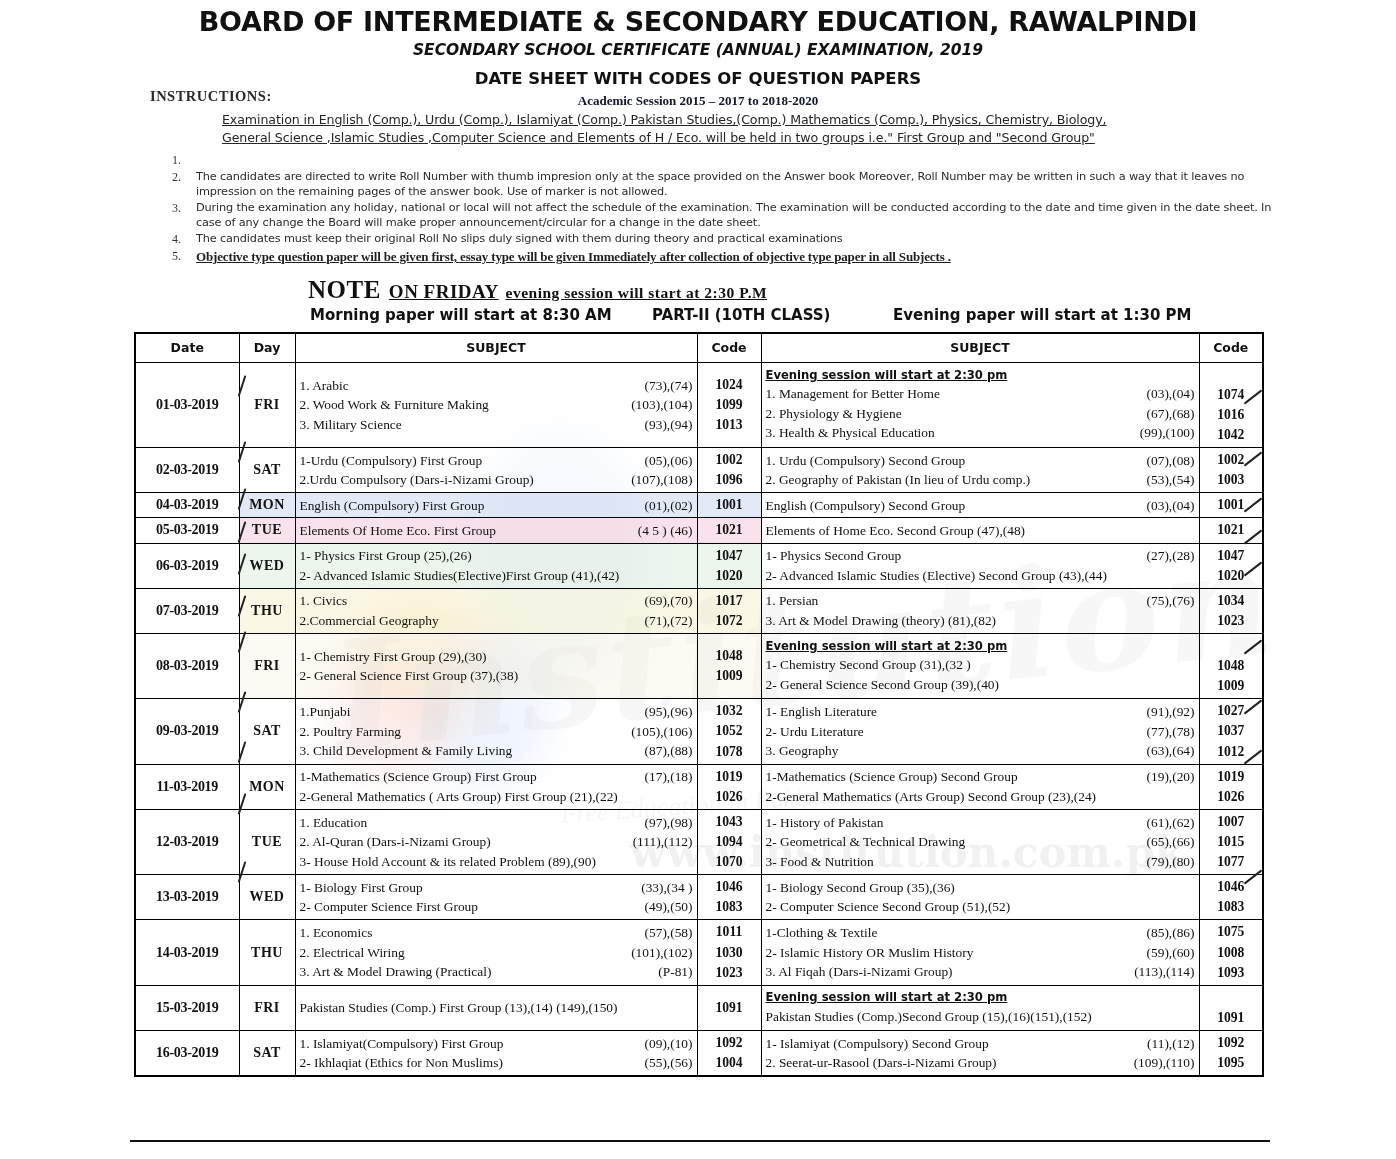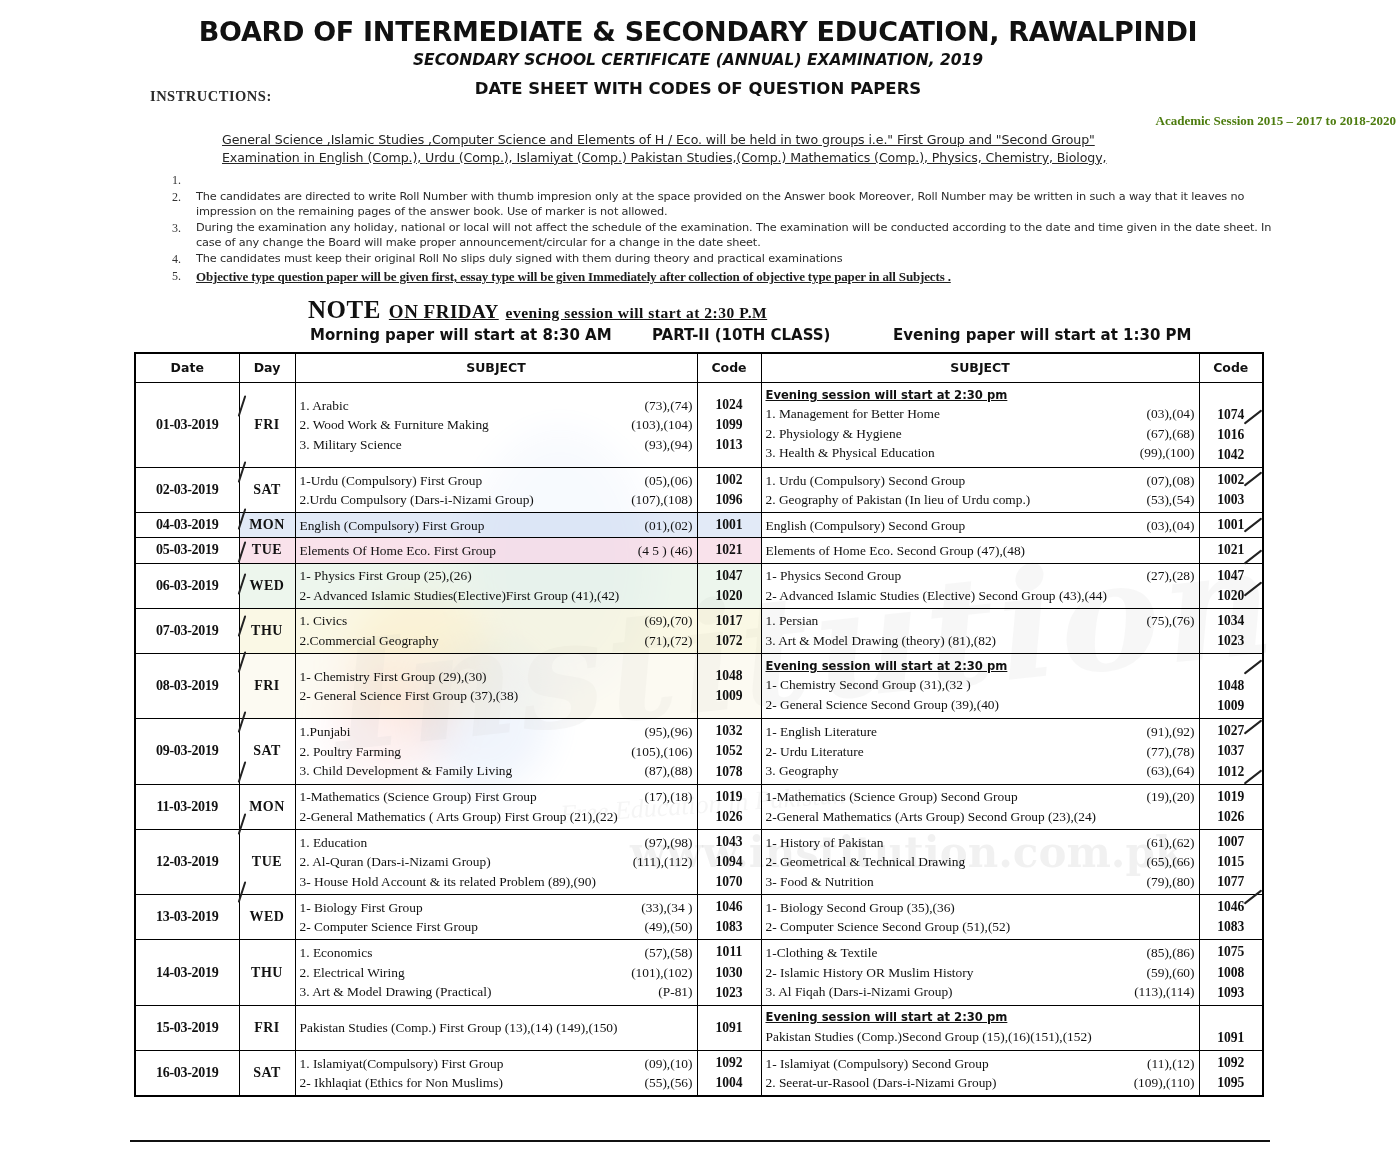--- a/index.html
+++ b/index.html
@@ -35,36 +35,36 @@
     font-size:42px;font-weight:bold;
     color:rgba(120,120,120,0.22);white-space:nowrap;
   }
   .wm-blob{position:absolute;border-radius:50%;filter:blur(18px);}
   .b1{left:350px;top:590px;width:140px;height:140px;background:rgba(255,170,40,.22);}
   .b2{left:420px;top:640px;width:130px;height:150px;background:rgba(70,130,220,.18);}
   .b3{left:330px;top:660px;width:120px;height:120px;background:rgba(230,60,60,.16);}
   .b4{left:470px;top:430px;width:180px;height:260px;background:rgba(90,140,225,.10);}
 
   
-  .hdr{position:relative;z-index:2;text-align:center;padding-top:16px;}
+  .hdr{position:relative;z-index:2;text-align:center;padding-top:6px;}
   .h-title{
     font-family:"DejaVu Sans", sans-serif;
     font-weight:bold;font-size:27px;letter-spacing:-0.3px;
   }
   .h-sub1{
     font-family:"DejaVu Sans", sans-serif;
     font-weight:bold;font-style:italic;font-size:15.5px;margin-top:4px;
   }
   .h-sub2{
     font-family:"DejaVu Sans", sans-serif;
     font-weight:bold;font-size:16.5px;margin-top:10px;
   }
   .h-sess{
     font-family:"Liberation Serif", serif;
-    font-weight:bold;font-size:13px;margin-top:15px;color:#4d7c0f;text-align:right;
+    font-weight:bold;font-size:13px;margin-top:5px;color:#0f172a;
   }
 
   .instr-label{
     position:absolute;left:150px;top:88px;
     font-family:"Liberation Serif", serif;
     font-weight:bold;font-size:14.5px;letter-spacing:0.5px;
     color:#2a2a2a;z-index:2;
   }
 
   .note-lines{position:relative;z-index:2;margin:2px 0 0 222px;width:1000px;}
@@ -210,22 +210,22 @@
   <div class="hdr">
     <div class="h-title">BOARD OF INTERMEDIATE &amp; SECONDARY EDUCATION, RAWALPINDI</div>
     <div class="h-sub1">SECONDARY SCHOOL CERTIFICATE (ANNUAL) EXAMINATION, 2019</div>
     <div class="h-sub2">DATE SHEET WITH CODES OF QUESTION PAPERS</div>
     <div class="h-sess">Academic Session 2015 – 2017 to 2018-2020</div>
   </div>
 
   <div class="instr-label">INSTRUCTIONS:</div>
 
   <div class="note-lines">
+    <div class="l">Examination in English (Comp.), Urdu (Comp.), Islamiyat (Comp.) Pakistan Studies,(Comp.) Mathematics (Comp.), Physics, Chemistry, Biology,</div>
     <div class="l">General Science ,Islamic Studies ,Computer Science and Elements  of H / Eco. will be held in two groups i.e." First Group and "Second Group"</div>
-    <div class="l">Examination in English (Comp.), Urdu (Comp.), Islamiyat (Comp.) Pakistan Studies,(Comp.) Mathematics (Comp.), Physics, Chemistry, Biology,</div>
   </div>
 
   <div class="rules">
     <div class="rule">
       <div class="num">1.</div>
     </div>
     <div class="rule">
       <div class="num">2.</div>
       <div class="txt">The candidates are directed to write Roll Number with thumb impresion only at the space provided on the Answer book   Moreover, Roll Number may be written in such a way that it leaves no impression on the remaining pages of the answer book. Use of marker is not allowed.</div>
     </div>

